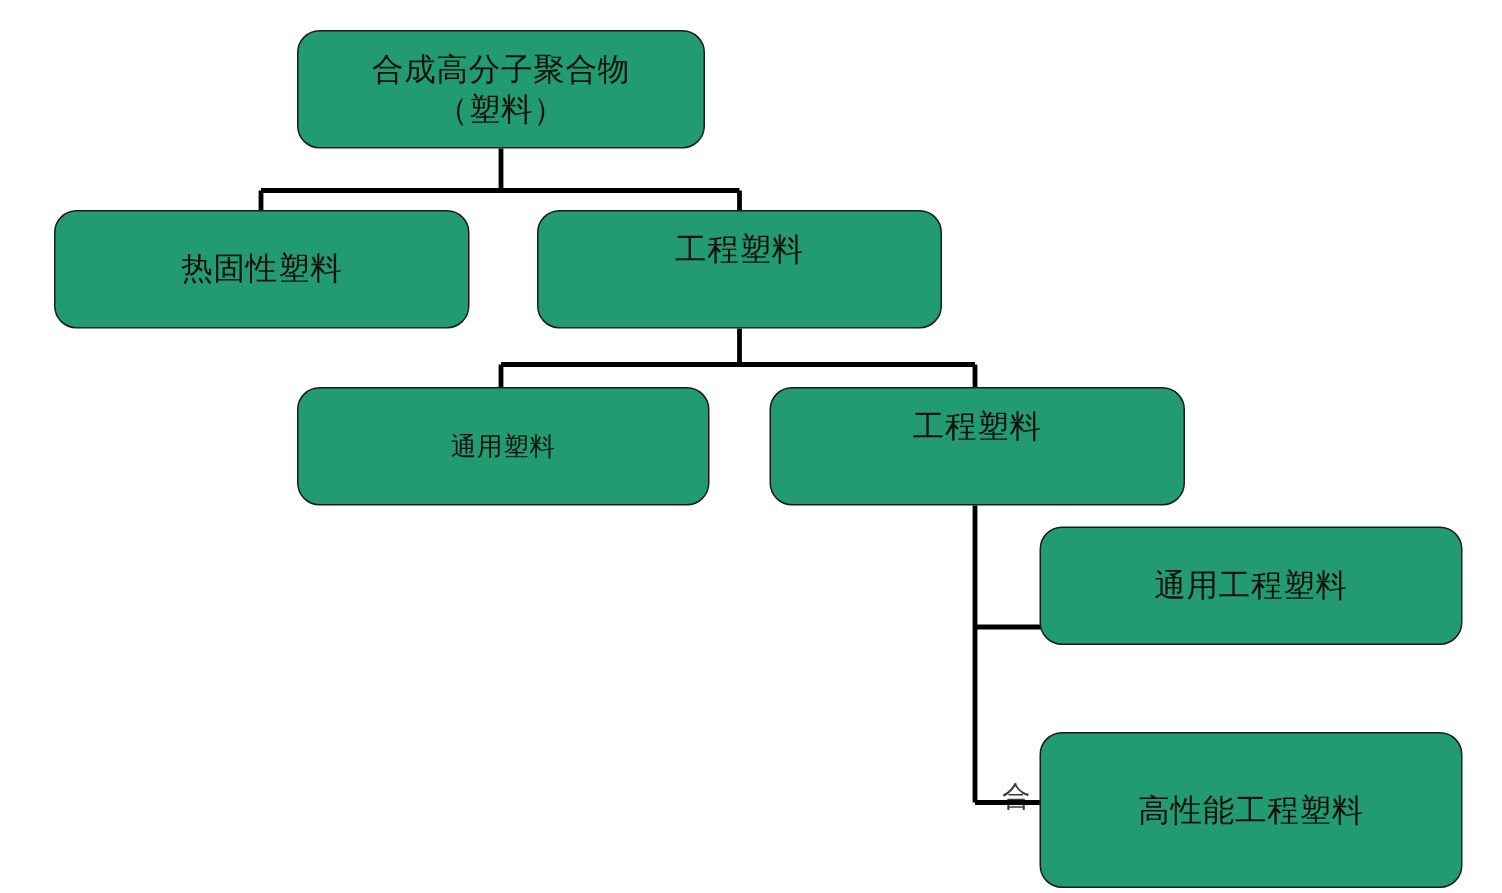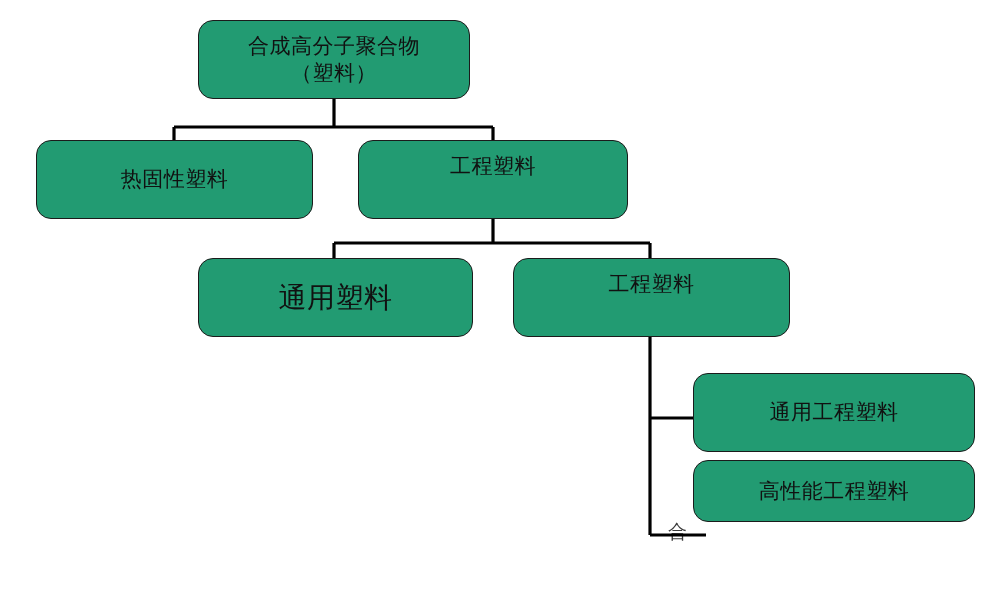--- a/index.html
+++ b/index.html
@@ -94,29 +94,29 @@
   </div>
 
   <div class="node" style="left:36px; top:140px; width:277px; height:79px; font-size:21px;text-align:center;">
     <span class="label">热固性塑料</span>
   </div>
 
   <div class="node" style="left:358px; top:140px; width:270px; height:79px; font-size:21px; align-items:flex-start; padding-top:12px;">
     <span class="label">工程塑料</span>
   </div>
 
-  <div class="node" style="left:198px; top:258px; width:275px; height:79px; font-size:28px;">
+  <div class="node" style="left:198px; top:258px; width:275px; height:79px; font-size:17px;">
     <span class="label">通用塑料</span>
   </div>
 
   <div class="node" style="left:513px; top:258px; width:277px; height:79px; font-size:21px; align-items:flex-start; padding-top:12px;">
     <span class="label">工程塑料</span>
   </div>
 
-  <div class="node" style="left:693px; top:373px; width:282px; height:79px; font-size:21px;">
+  <div class="node" style="left:693px; top:351px; width:282px; height:79px; font-size:21px;">
     <span class="label">通用工程塑料</span>
   </div>
 
-  <div class="node" style="left:693px; top:460px; width:282px; height:62px; font-size:21px;">
+  <div class="node" style="left:693px; top:488px; width:282px; height:104px; font-size:21px;">
     <span class="label">高性能工程塑料</span>
   </div>
 
 </div>
 
 </body></html>

